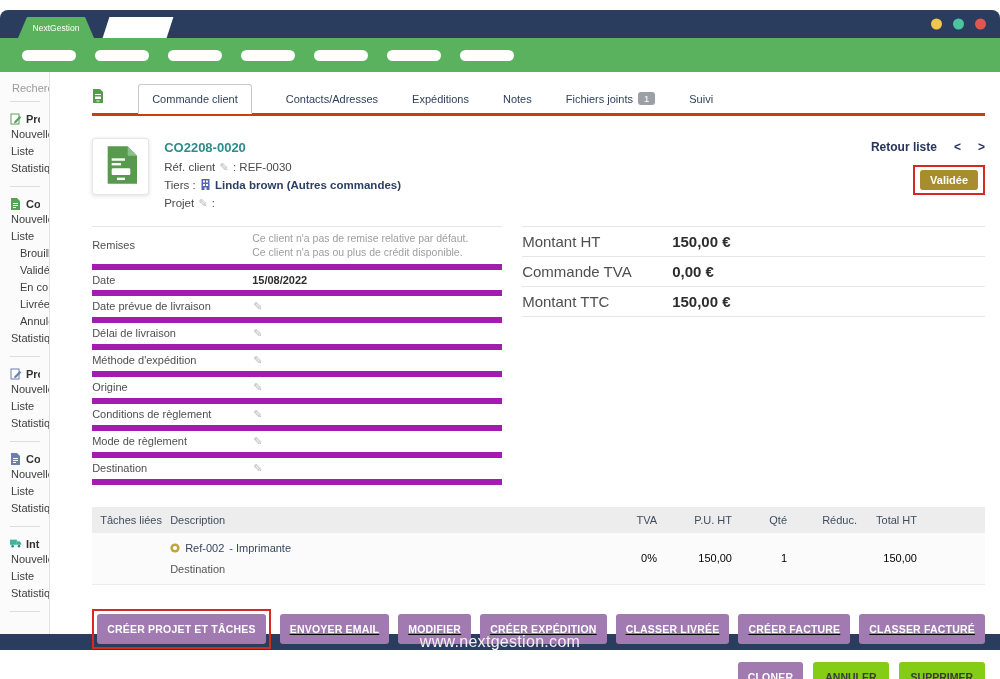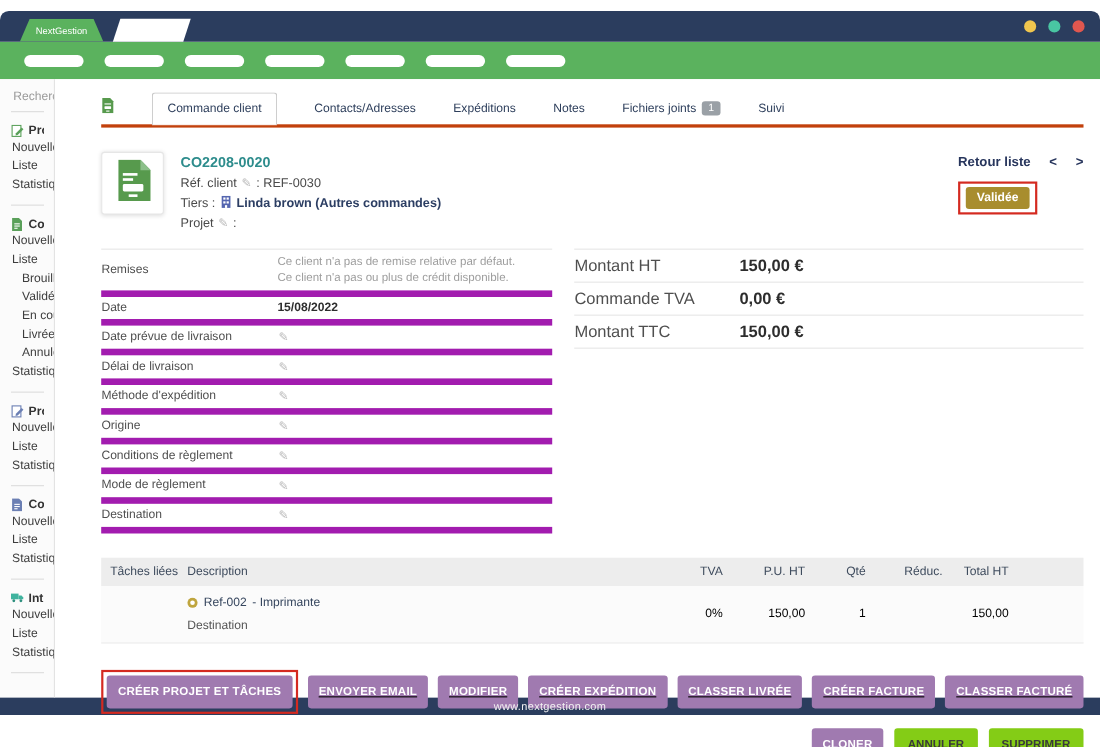--- a/index.html
+++ b/index.html
@@ -53,21 +53,21 @@
 
   
   .order-header { display:flex; margin-top:22px; }
   .icon-card { width:57px; height:57px; background:#fff; border:1px solid #e6e6e6; border-radius:3px;
                box-shadow:0 1px 4px rgba(0,0,0,.13); display:flex; align-items:center; justify-content:center; }
   .order-meta { margin-left:15px; font-size:11.5px; color:#4a4a4a; line-height:1.55; }
   .order-number { color:#2d8c8c; font-weight:bold; font-size:13px; margin-bottom:1px; }
   .pencil { color:#b8b8b8; font-size:11px; padding:0 1px; cursor:pointer; }
   .tiers-ico { display:inline-flex; margin:0 2px; position:relative; top:1px; }
   .tiers-link { color:#2c3e63; font-weight:600; cursor:pointer; }
-  .header-right { margin-left:auto; text-align:left; }
+  .header-right { margin-left:auto; text-align:right; }
   .retour { font-weight:bold; color:#27355c; font-size:12px; display:flex; gap:17px;
             justify-content:flex-end; align-items:center; padding-top:2px; }
   .retour-label { cursor:pointer; }
   .chev { font-weight:bold; font-size:12px; cursor:pointer; }
   .badge-annotation { margin-top:11px; display:inline-block; border:2px solid #d42a20; padding:3px 5px; }
   .status-badge { background:#a88d2e; color:#fff; font-weight:bold; font-size:11px;
                   padding:4px 10px; border-radius:3px; display:inline-block; }
 
   
   .columns { display:flex; gap:20px; margin-top:13px; }
@@ -105,21 +105,21 @@
   .btn-primary { background:#a07ab0; color:#fff; font-weight:bold; font-size:10.5px;
                  padding:9px 10px; border-radius:3px; border:none; white-space:nowrap;
                  letter-spacing:.2px; cursor:pointer; font-family:"Liberation Sans", sans-serif; }
   .actions2 { margin-top:13px; display:flex; justify-content:flex-end; gap:10px; }
   .btn-light { background:#84cc16; color:#3a3a3a; font-weight:bold; font-size:10.5px;
                padding:9px 12px; border-radius:3px; border:none; white-space:nowrap; cursor:pointer;
                font-family:"Liberation Sans", sans-serif; }
 
   
   .footer { height:16px; background:#2b3d5e; color:#f2f2f2; display:flex;
-            align-items:center; justify-content:center; font-size:10px; letter-spacing:.3px; }
+            align-items:center; justify-content:center; font-size:16px; letter-spacing:.3px; }
 </style>
 </head>
 <body>
 
 <div class="frame">
 
   <div class="topbar">
     <div class="brand-tab">
       <span>NextGestion</span>
     </div>

